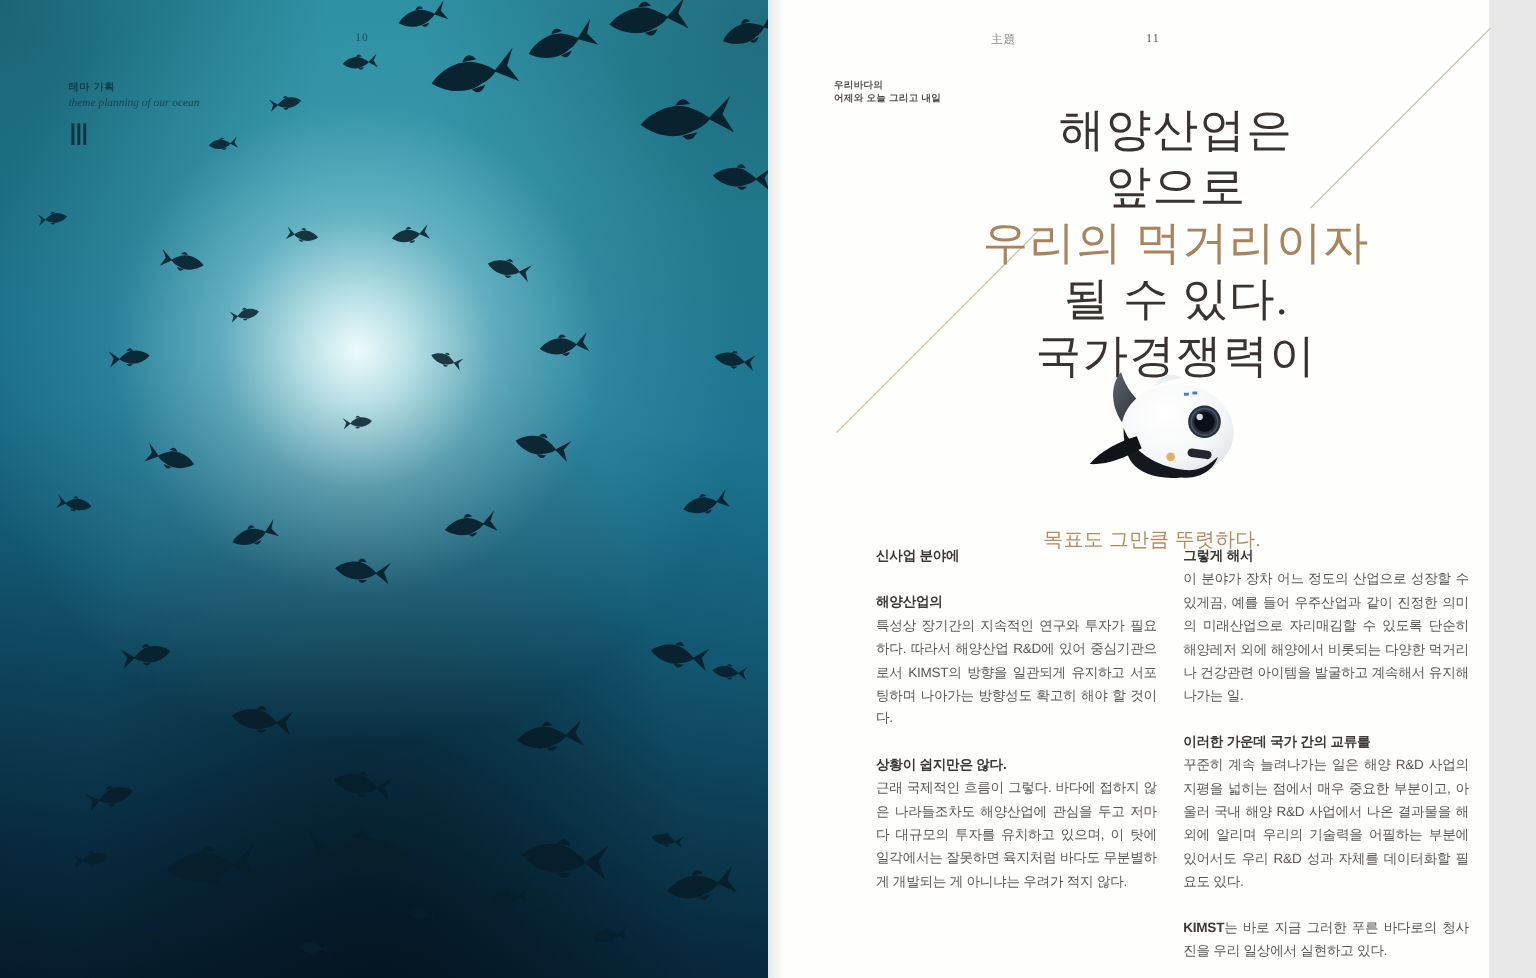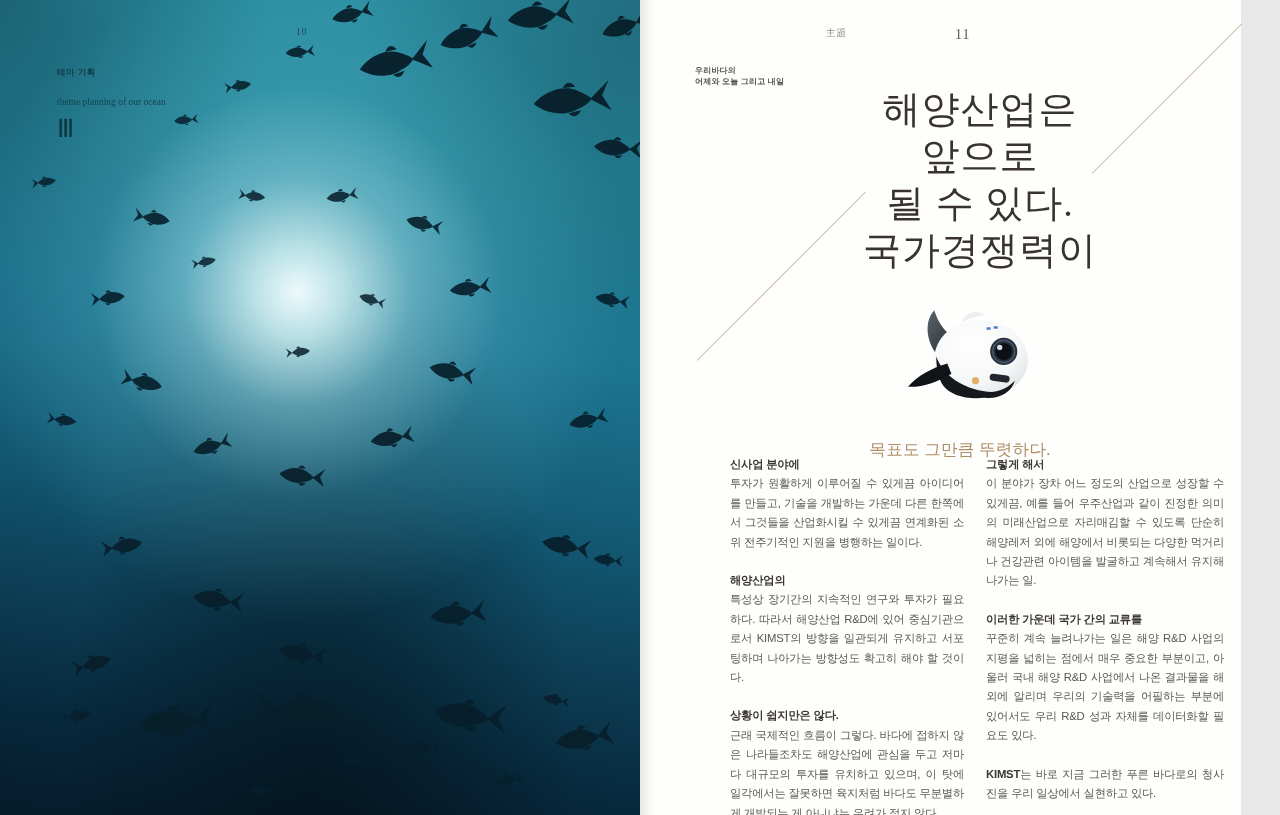--- a/index.html
+++ b/index.html
@@ -11,30 +11,30 @@
     background:
       radial-gradient(circle at 298px 292px, rgba(244,255,255,.97) 0px, rgba(212,244,246,.85) 45px, rgba(160,224,233,.5) 115px, rgba(98,186,205,.22) 205px, rgba(0,0,0,0) 330px),
       radial-gradient(ellipse at 0% 0%, rgba(4,34,46,.38), transparent 30%),
       radial-gradient(ellipse at 100% 2%, rgba(4,30,42,.30), transparent 32%),
       radial-gradient(ellipse at 50% 112%, rgba(2,10,18,.6), transparent 58%),
       linear-gradient(189deg, #2d90a3 0%, #26899d 20%, #1d7692 40%, #145d78 57%, #0d4158 73%, #082a3e 87%, #051b2b 100%);
   }
   .fish-layer { position:absolute; left:0; top:0; width:640px; height:815px; }
   .photo-kicker { position:absolute; left:57px; top:55px; color:#0e3a46; }
   .photo-kicker .k1 { font-size:8.5px; font-weight:bold; letter-spacing:.5px; color:#113f4b;margin-top:12px; }
-  .photo-kicker .k2 { font-family:"Liberation Serif",serif; font-size:9.5px; color:#154450; margin-top:18px; }
+  .photo-kicker .k2 { font-family:"Liberation Serif",serif; font-size:9.5px; color:#154450; margin-top:2px;font-style:italic; }
   .photo-kicker .k3 { font-family:"Liberation Serif",serif; font-size:25px; color:#0d3440; margin-top:7px; letter-spacing:1px; }
   .folio-left { position:absolute; left:296px; top:27px; font-family:"Liberation Serif",serif; font-size:9.5px; color:#1d4c5a; letter-spacing:1px; }
 
   
   .text-page { position:absolute; left:640px; top:0; width:601px; height:815px; background:#fefefd; }
   .text-page::before { content:""; position:absolute; left:0; top:0; width:14px; height:100%;
       background:linear-gradient(90deg, rgba(40,40,40,.10), rgba(0,0,0,0)); }
   .running-head { position:absolute; left:186px; top:27px; font-family:"Liberation Serif",serif; font-size:9.5px; color:#8f8c88; letter-spacing:1px; }
-  .folio-right { position:absolute; left:315px; top:27px; font-family:"Liberation Serif",serif; font-size:14px; color:#5b5855; letter-spacing:1px; }
+  .folio-right { position:absolute; left:315px; top:27px; font-family:"Liberation Serif",serif; font-size:10px; color:#5b5855; letter-spacing:1px; }
   .eyebrow { position:absolute; left:55px; top:65px; font-size:8px; font-weight:bold; color:#55504c; line-height:11px; letter-spacing:.2px; }
 
   .rule { position:absolute; height:1px; background:#cbbca7; transform-origin:0 50%; transform:rotate(-45deg); }
   .rule-a { left:57px; top:360px; width:238px; }
   .rule-b { left:452px; top:173px; width:212px; }
 
   .headline { position:absolute; left:0; top:86px; width:640px; text-align:center;
       font-family:"Liberation Serif",serif; font-size:38px; line-height:47px; color:#38332e; letter-spacing:1px;padding-left:40px; }
   .headline .accent { color:#a8835c; }
 
@@ -125,20 +125,21 @@
       <div>우리바다의</div>
       <div>어제와 오늘 그리고 내일</div>
     </div>
 
     <div class="rule rule-a"></div>
     <div class="rule rule-b"></div>
 
     <div class="headline">
       <div>해양산업은</div>
       <div>앞으로</div>
+      <div class="accent">우리의 먹거리이자</div>
       <div>될 수 있다.</div>
       <div>국가경쟁력이</div>
     </div>
 
     <svg class="drone" viewBox="0 0 135 95" xmlns="http://www.w3.org/2000/svg">
       <defs>
         <radialGradient id="bodyG" cx="40%" cy="32%" r="78%">
           <stop offset="0%" stop-color="#ffffff"></stop>
           <stop offset="65%" stop-color="#f5f6f7"></stop>
           <stop offset="100%" stop-color="#dcdfe1"></stop>
@@ -163,21 +164,20 @@
       <rect x="90" y="19" width="4" height="2.4" fill="#4a77c9"></rect>
     </svg>
 
     <div class="pull-quote">
       <div>목표도 그만큼 뚜렷하다.</div>
     </div>
 
     <div class="col col-left">
       <p>
         <span class="head">신사업 분야에</span>
-        <span>투자가 원활하게 이루어질 수 있게끔 아이디어를 만들고, 기술을 개발하는 가운데 다른 한쪽에서 그것들을 산업화시킬 수 있게끔 연계화된 소위 전주기적인 지원을 병행하는 일이다.</span>
       </p>
       <p>
         <span class="head">해양산업의</span>
         <span>특성상 장기간의 지속적인 연구와 투자가 필요하다. 따라서 해양산업 R&amp;D에 있어 중심기관으로서 KIMST의 방향을 일관되게 유지하고 서포팅하며 나아가는 방향성도 확고히 해야 할 것이다.</span>
       </p>
       <p>
         <span class="head">상황이 쉽지만은 않다.</span>
         <span>근래 국제적인 흐름이 그렇다. 바다에 접하지 않은 나라들조차도 해양산업에 관심을 두고 저마다 대규모의 투자를 유치하고 있으며, 이 탓에 일각에서는 잘못하면 육지처럼 바다도 무분별하게 개발되는 게 아니냐는 우려가 적지 않다.</span>
       </p>
 

